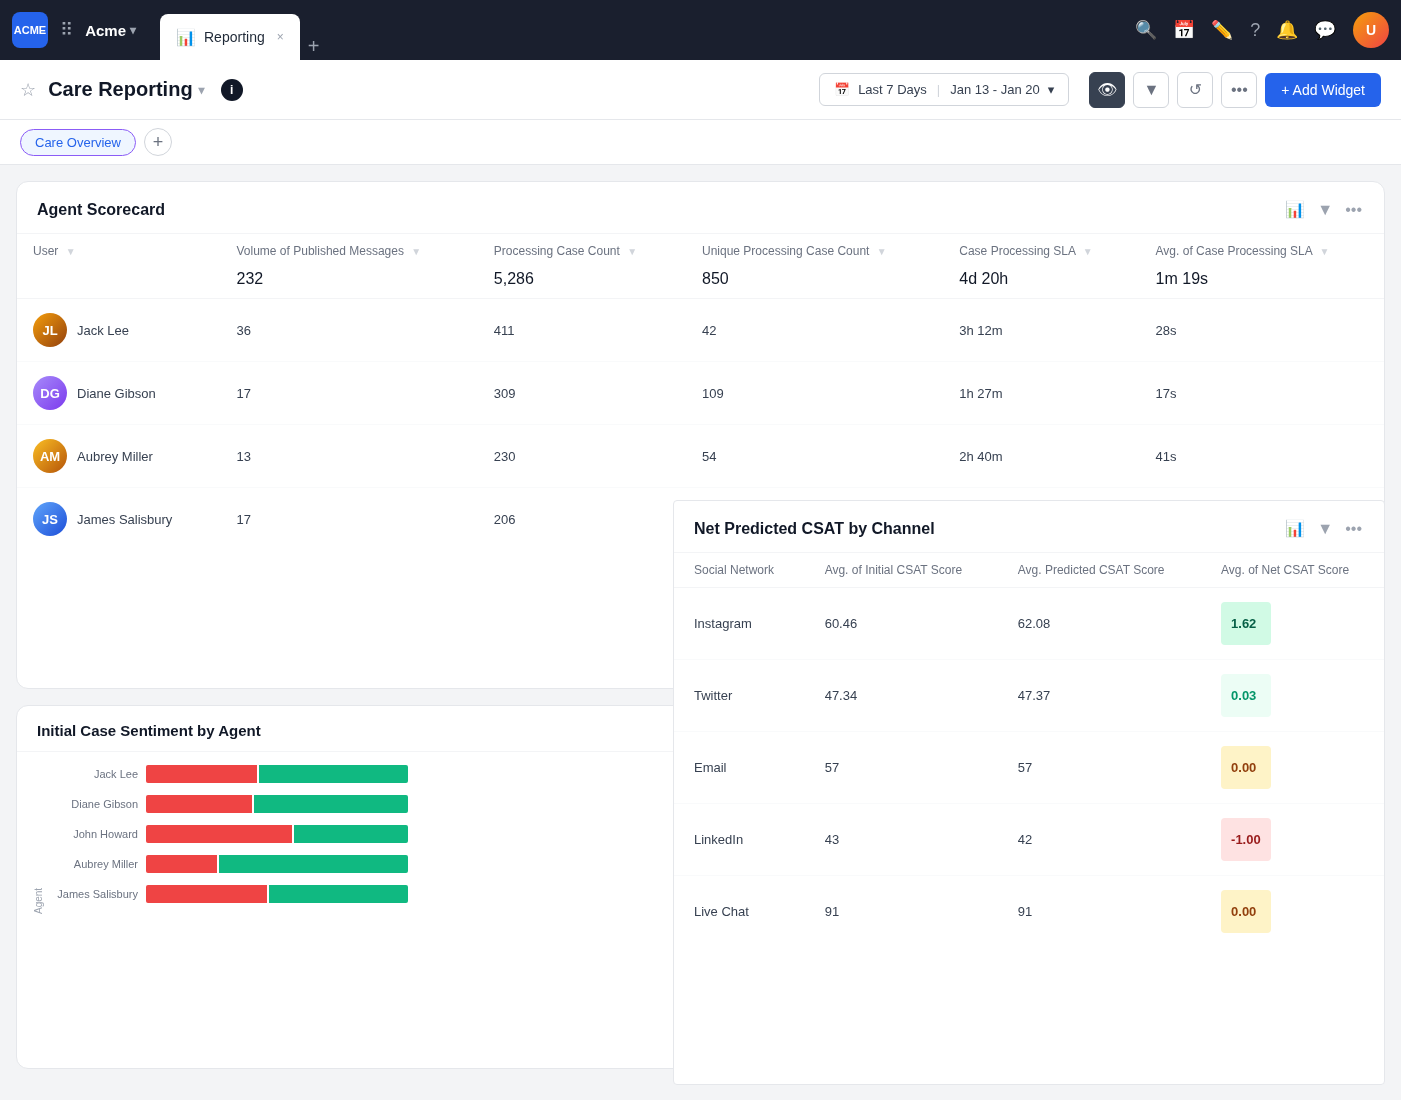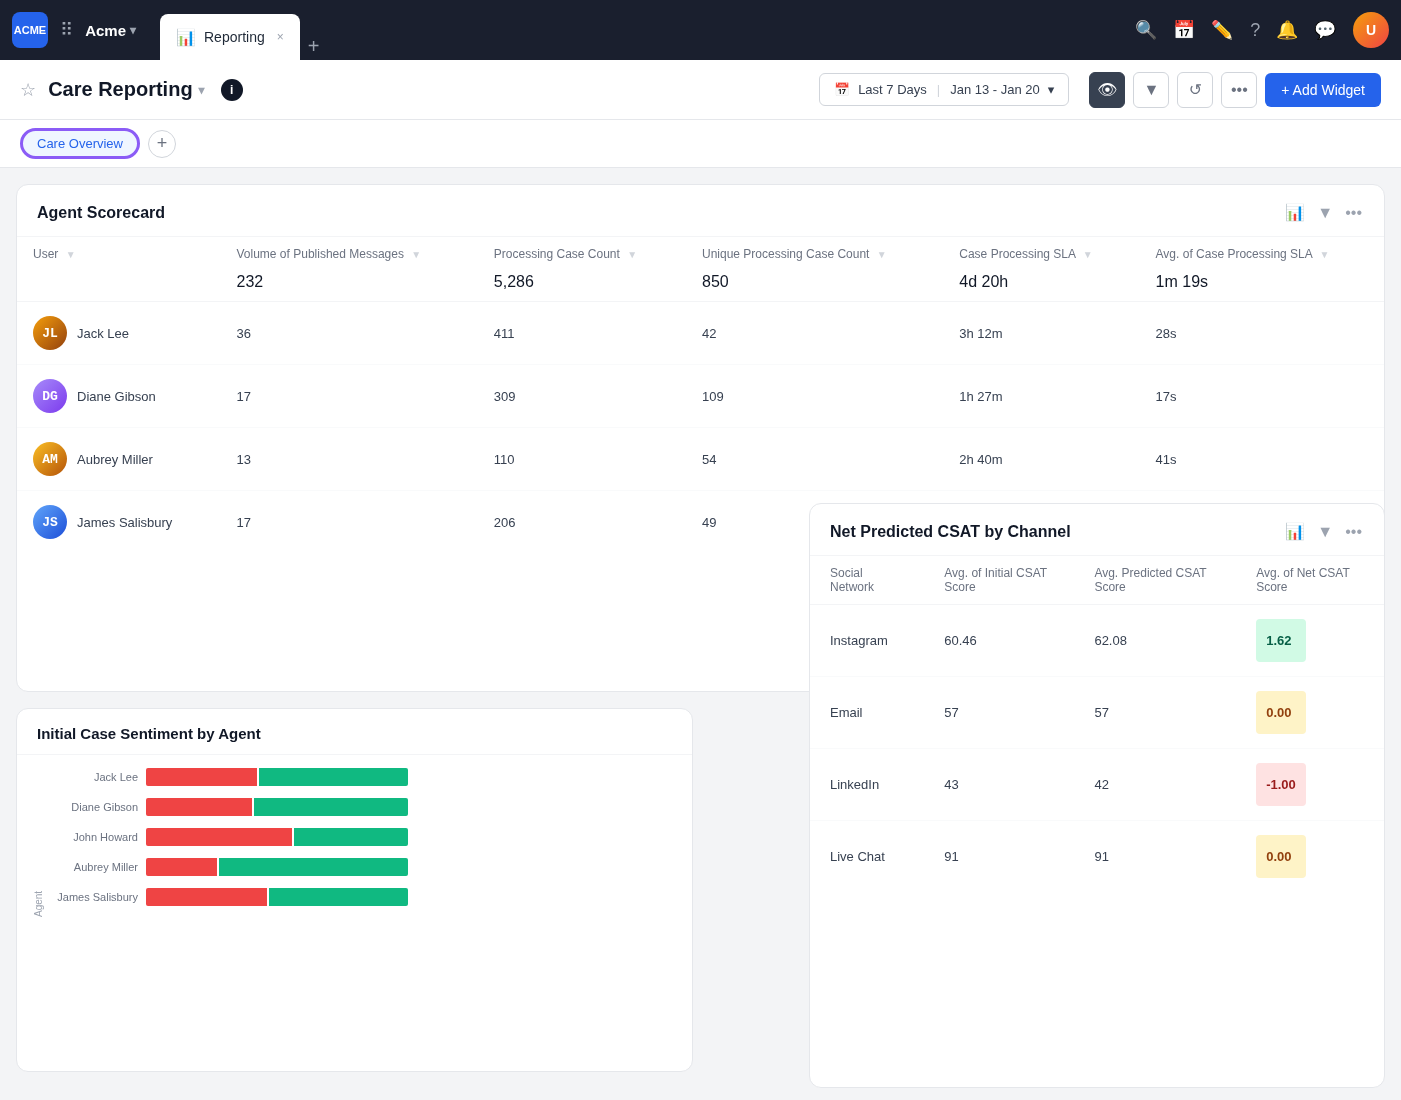--- a/index.html
+++ b/index.html
@@ -182,21 +182,21 @@
       background: white;
       border-bottom: 1px solid #e5e7eb;
       padding: 8px 20px;
       display: flex;
       align-items: center;
       gap: 8px;
     }
     .tab-pill {
       background: #eff6ff;
       color: #2563eb;
-      border: 3px solid #8b5cf6;
+      border: 1px solid #8b5cf6;
       border-radius: 20px;
       padding: 5px 14px;
       font-size: 13px;
       font-weight: 500;
       cursor: pointer;
     }
     .tab-plus {
       width: 28px;
       height: 28px;
       border-radius: 50%;
@@ -296,21 +296,20 @@
       border-radius: 50%;
       background: #e5e7eb;
       display: flex;
       align-items: center;
       justify-content: center;
       font-size: 13px;
       font-weight: 600;
       color: white;
       flex-shrink: 0;
       overflow: hidden;
-      font-family: Liberation Mono, monospace;
     }
     .avatar-jack { background: linear-gradient(135deg, #f59e0b, #92400e); }
     .avatar-diane { background: linear-gradient(135deg, #a78bfa, #7c3aed); }
     .avatar-john { background: linear-gradient(135deg, #34d399, #065f46); }
     .avatar-aubrey { background: linear-gradient(135deg, #fbbf24, #b45309); }
     .avatar-james { background: linear-gradient(135deg, #60a5fa, #1d4ed8); }
     .avatar-carlie { background: linear-gradient(135deg, #f9a8d4, #be185d); }
 
     
     .sentiment-widget {
@@ -384,27 +383,27 @@
       font-size: 10px;
       color: #9ca3af;
       writing-mode: vertical-rl;
       transform: rotate(180deg);
       margin-right: 4px;
     }
 
     
     .csat-widget {
       background: white;
-      border-radius: 12px;
+      border-radius: 4px;
       border: 1px solid #e5e7eb;
       overflow: hidden;
       position: absolute;
       right: 16px;
       bottom: 0;
-      width: 576px;
+      width: 712px;
       top: 335px;
     }
     .csat-header {
       display: flex;
       align-items: center;
       padding: 16px 20px 12px;
       border-bottom: 1px solid #f3f4f6;
     }
     .csat-title {
       font-size: 16px;
@@ -588,21 +587,21 @@
     <td>17s</td>
   </tr>
           <tr>
     <td>
       <div class="user-cell">
         <div class="user-avatar avatar-aubrey">AM</div>
         <span>Aubrey Miller</span>
       </div>
     </td>
     <td>13</td>
-    <td>110</td>
+    <td>230</td>
     <td>54</td>
     <td>2h 40m</td>
     <td>41s</td>
   </tr>
           <tr>
     <td>
       <div class="user-cell">
         <div class="user-avatar avatar-james">JS</div>
         <span>James Salisbury</span>
       </div>
@@ -686,20 +685,28 @@
       <tbody id="csat-body">
           <tr>
     <td>Instagram</td>
     <td>60.46</td>
     <td>62.08</td>
     <td>
       <span class="net-score score-green">1.62</span>
     </td>
   </tr>
           <tr>
+    <td>Twitter</td>
+    <td>47.34</td>
+    <td>47.37</td>
+    <td>
+      <span class="net-score score-light-green">0.03</span>
+    </td>
+  </tr>
+          <tr>
     <td>Email</td>
     <td>57</td>
     <td>57</td>
     <td>
       <span class="net-score score-yellow">0.00</span>
     </td>
   </tr>
           <tr>
     <td>LinkedIn</td>
     <td>43</td>

